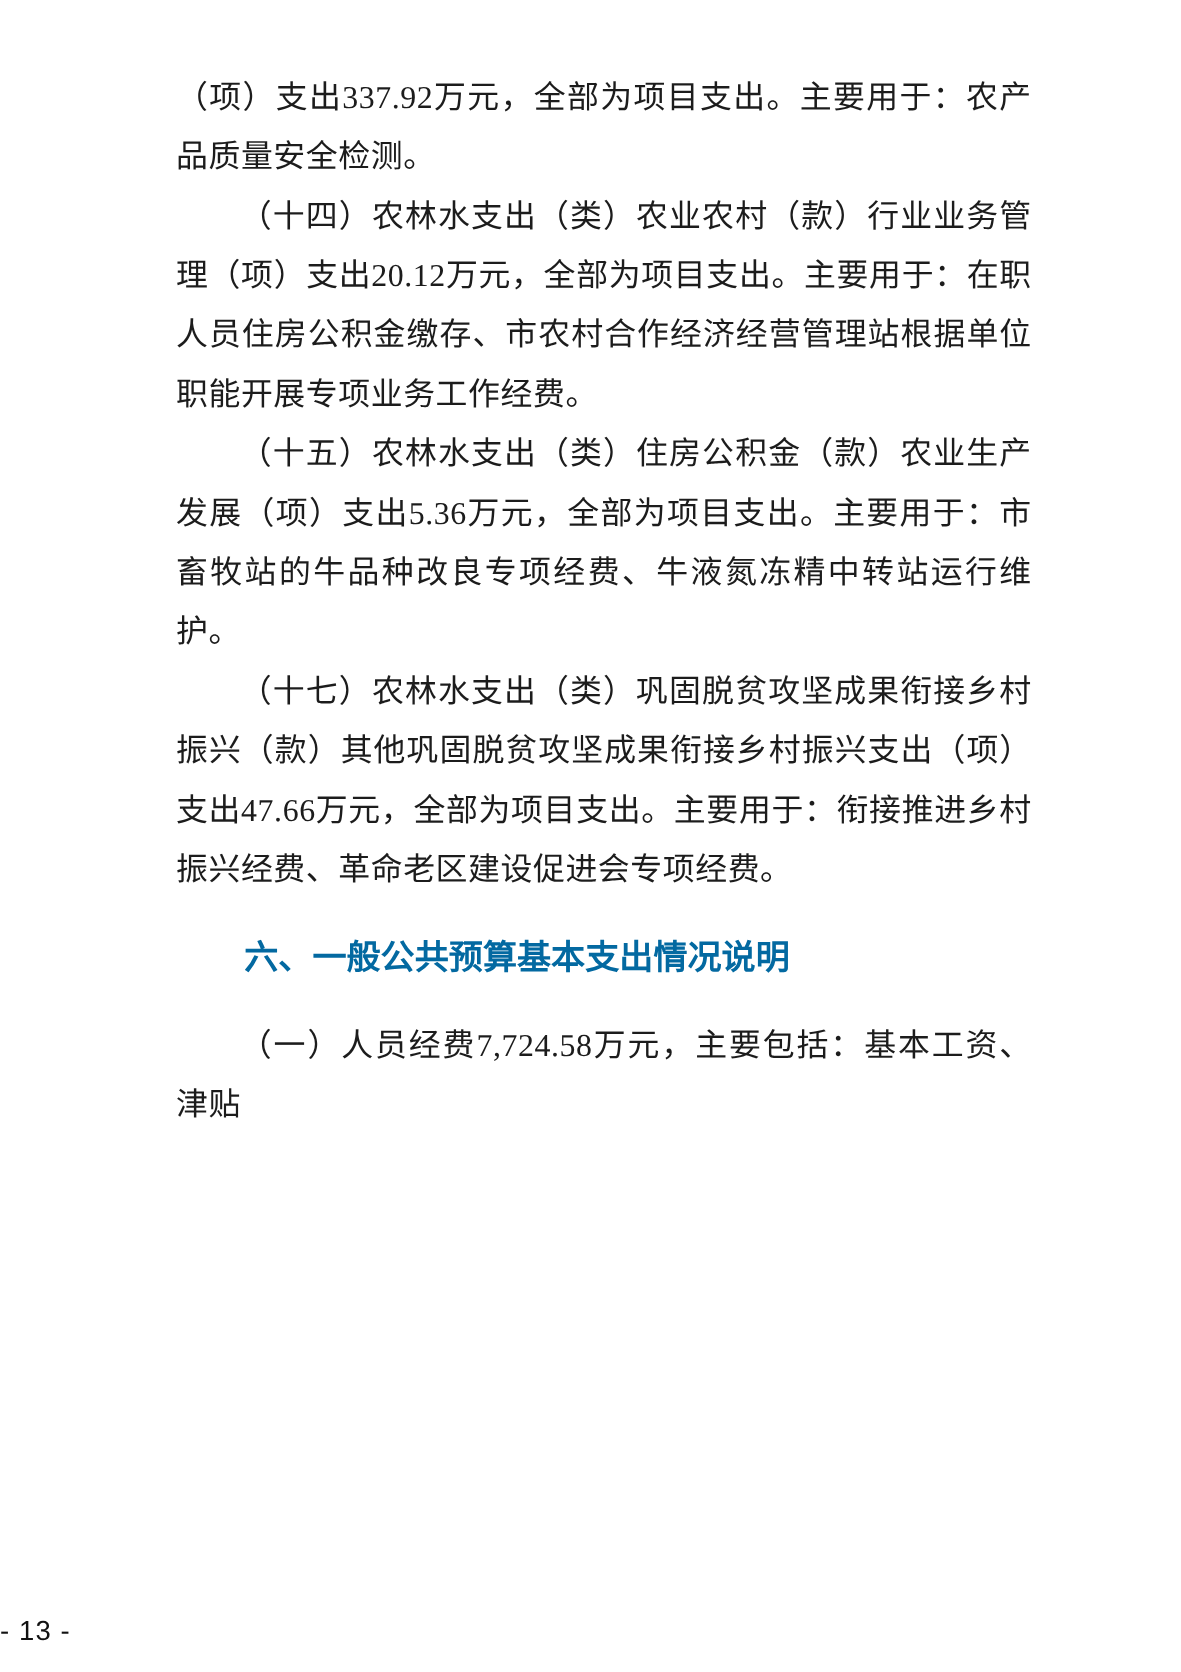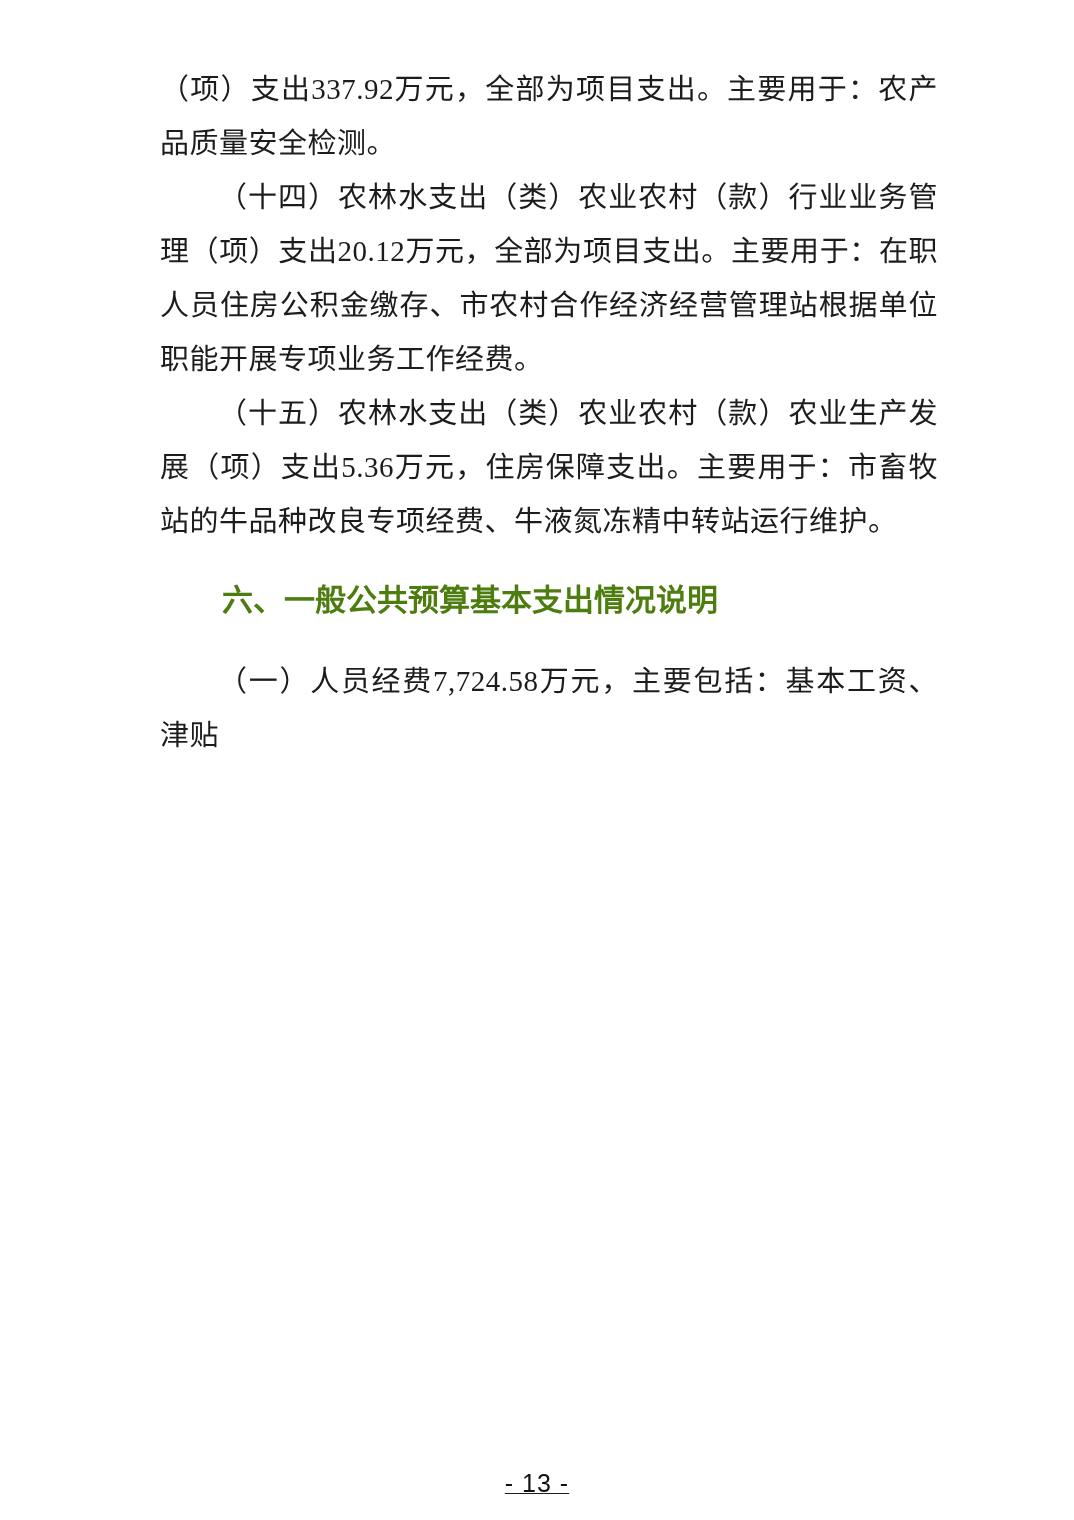--- a/index.html
+++ b/index.html
@@ -32,48 +32,48 @@
     letter-spacing: 0.5px;
     color: #1c1c1c;
   }
   .para.indent { text-indent: 2em; }
   .para.no-indent { text-indent: 0; }
   .section-heading {
     font-family: "Liberation Sans", "DejaVu Sans", sans-serif;
     font-weight: 700;
     font-size: 31px;
     line-height: 54px;
-    color: #4d7c0f;
+    color: #0369a1;
     text-indent: 2em;
     margin-top: 26px;
     margin-bottom: 26px;
   }
   .page-footer {
     position: absolute;
     bottom: 22px;
     left: 0;
     width: 100%;
-    text-align: center;
-    text-decoration: underline;
+    text-align: left;
   }
   .page-number {
     font-family: "Liberation Sans", "DejaVu Sans", sans-serif;
     font-size: 25px;
     color: #111111;
     letter-spacing: 1px;
   }
 </style>
 </head>
 <body>
 
 <div class="page">
   <main class="content">
     <p class="para no-indent">（项）支出337.92万元，全部为项目支出。主要用于：农产品质量安全检测。</p>
     <p class="para indent">（十四）农林水支出（类）农业农村（款）行业业务管理（项）支出20.12万元，全部为项目支出。主要用于：在职人员住房公积金缴存、市农村合作经济经营管理站根据单位职能开展专项业务工作经费。</p>
-    <p class="para indent">（十五）农林水支出（类）农业农村（款）农业生产发展（项）支出5.36万元，住房保障支出。主要用于：市畜牧站的牛品种改良专项经费、牛液氮冻精中转站运行维护。</p>
+    <p class="para indent">（十五）农林水支出（类）住房公积金（款）农业生产发展（项）支出5.36万元，全部为项目支出。主要用于：市畜牧站的牛品种改良专项经费、牛液氮冻精中转站运行维护。</p>
+    <p class="para indent">（十七）农林水支出（类）巩固脱贫攻坚成果衔接乡村振兴（款）其他巩固脱贫攻坚成果衔接乡村振兴支出（项）支出47.66万元，全部为项目支出。主要用于：衔接推进乡村振兴经费、革命老区建设促进会专项经费。</p>
 
     <h2 class="section-heading">六、一般公共预算基本支出情况说明</h2>
 
     <p class="para indent">（一）人员经费7,724.58万元，主要包括：基本工资、津贴</p>
   </main>
 
   <footer class="page-footer">
     <span class="page-number">- 13 -</span>
   </footer>
 </div>

